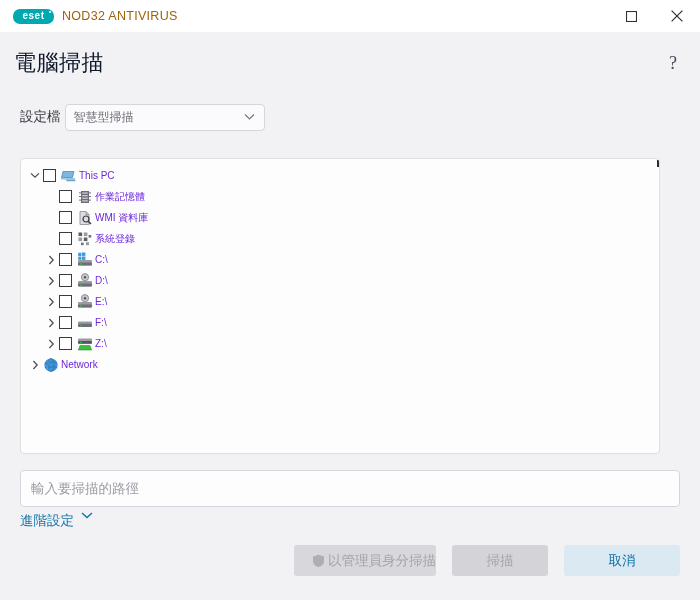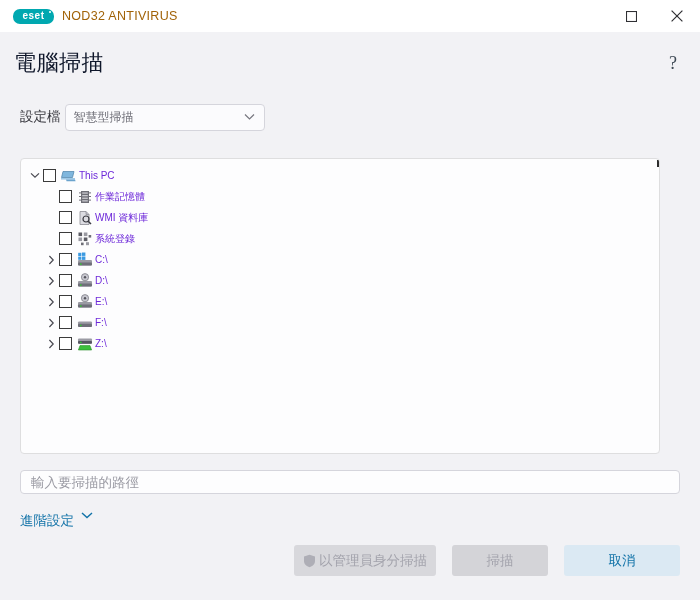--- a/index.html
+++ b/index.html
@@ -192,21 +192,21 @@
   }
   .indent-1 { padding-left: 22px; }
   .indent-2 { padding-left: 6px; }
 
   
   .path-input {
     position: absolute;
     left: 20px;
     top: 470px;
     width: 660px;
-    height: 24px;
+    height: 37px;
     background: #fdfdfe;
     border: 1px solid #d5d5dc;
     border-radius: 4px;
     font-size: 13.5px;
     color: #33333a;
     padding: 10px 10px;
     font-family: "Liberation Sans", sans-serif;
     outline: none;
   }
   .path-input::placeholder { color: #9a9aa3; }
@@ -245,20 +245,21 @@
     display: flex;
     align-items: center;
     justify-content: center;
     gap: 3px;
     cursor: default;
   }
   .btn-admin {
     width: 142px;
     background: #d8d8dc;
     color: #a3a3ac;
+    justify-content: flex-end;
   }
   .btn-scan {
     width: 96px;
     background: #d4d4d8;
     color: #a3a3ac;
   }
   .btn-cancel {
     width: 116px;
     background: #dbe9f3;
     color: #1273a8;
@@ -458,20 +459,37 @@
           <svg width="16" height="16" viewBox="0 0 16 16">
             <rect x="1" y="2.6" width="14" height="5.2" rx="1" fill="#9b9ba4"></rect>
                 <rect x="1" y="5" width="14" height="2.8" rx="1" fill="#555560"></rect>
                 <rect x="3" y="5.8" width="1.6" height="1.3" fill="#32c832"></rect>
                 <path d="M3 9.6 h10 l1.6 4.4 h-13.2 z" fill="#3cc03c"></path>
                 <path d="M3 9.6 h10 l1.6 4.4 h-13.2 z" fill="none" stroke="#2a8f2a" stroke-width="0.6"></path>
           </svg>
         </span>
         <span class="tlabel">Z:\</span>
       </div>
+      <div class="tree-row indent-2">
+        <span class="expander">
+          <svg width="7" height="10" viewBox="0 0 7 10">
+            <path d="M1.4 1 L5.2 5 L1.4 9" stroke="#4a4a52" stroke-width="1.2" fill="none"></path>
+          </svg>
+        </span>
+        <span class="ticon">
+          <svg width="16" height="16" viewBox="0 0 16 16">
+            <circle cx="8" cy="8" r="6.6" fill="#3f93d6"></circle>
+                <path d="M1.6 6.6 C4 5.2 6.5 6.6 8.5 5.2 C10 4.2 12 5 14.2 6.2" fill="none" stroke="#2f7ab5" stroke-width="1"></path>
+                <path d="M2 10.6 C4.5 9.4 7 11 9.5 10 C11.4 9.3 13 10 14.2 10.6" fill="none" stroke="#2f7ab5" stroke-width="1"></path>
+                <ellipse cx="8" cy="8" rx="3" ry="6.6" fill="none" stroke="#2f7ab5" stroke-width="0.9"></ellipse>
+                <path d="M4.5 3.2 C6.5 4.6 6 7.4 4.4 8.6 C3 9.7 3.4 12 5.4 13.4" fill="#6fb4e6" opacity="0.55"></path>
+          </svg>
+        </span>
+        <span class="tlabel">Network</span>
+      </div>
     </div>
 </div>
 
 <input class="path-input" type="text" placeholder="輸入要掃描的路徑" style="">
 
 <div class="adv-link">
   <span class="adv-text">進階設定</span>
   <svg width="12" height="7" viewBox="0 0 12 7">
     <path d="M1 1 L6 5.6 L11 1" stroke="#1273a8" stroke-width="1.4" fill="none"></path>
   </svg>

